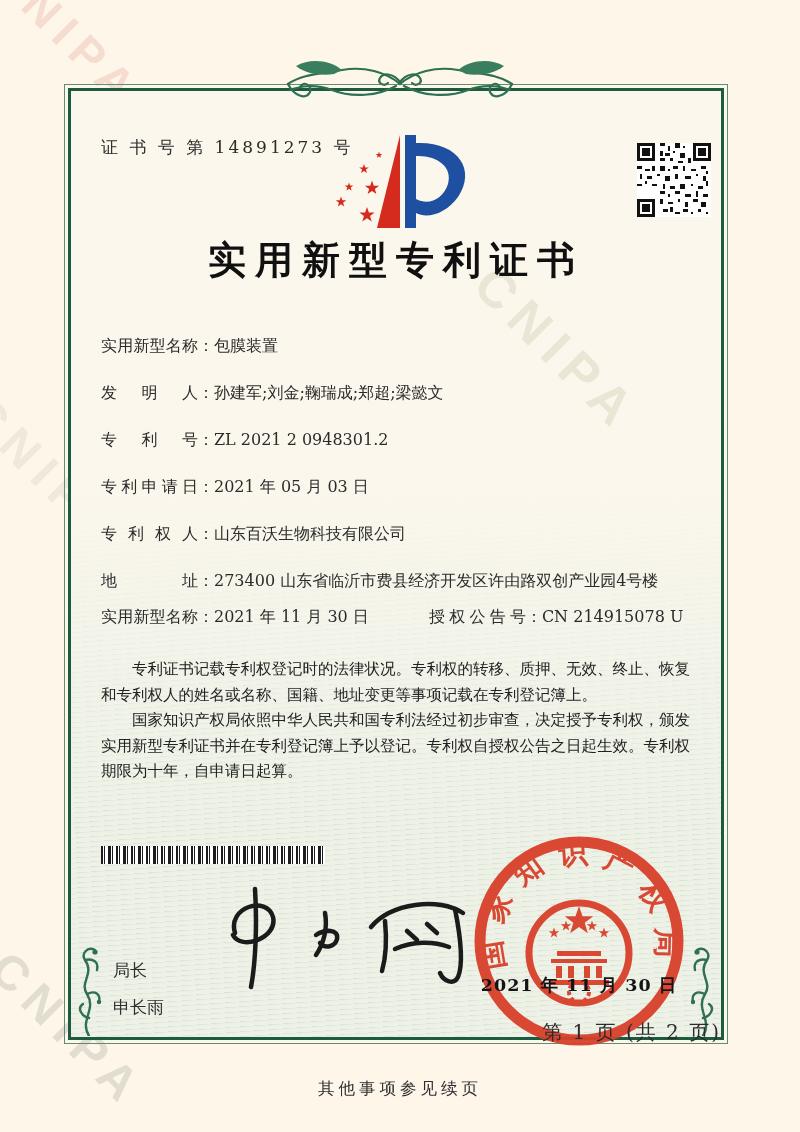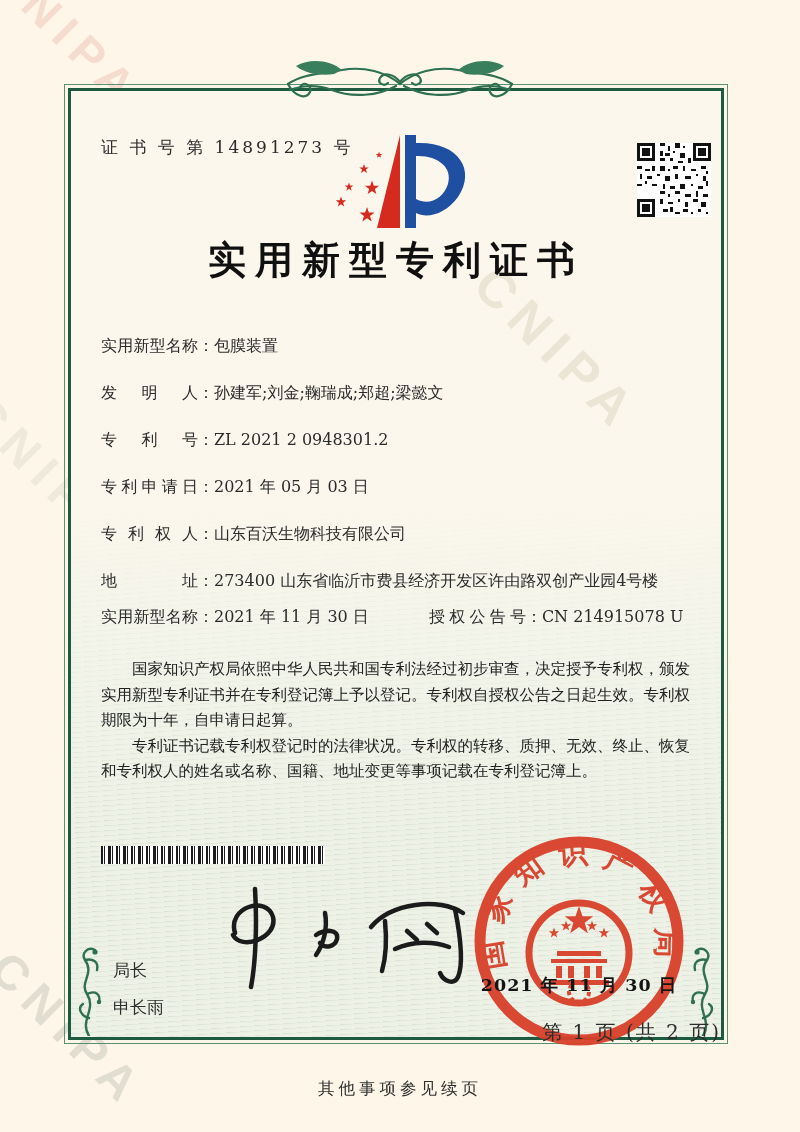--- a/index.html
+++ b/index.html
@@ -242,22 +242,22 @@
       </span>
       <span class="dfield second">
         <span class="flabel">授权公告号</span>
           <span class="fcolon">：</span>
         <span>CN 214915078 U</span>
       </span>
     </div>
   </div>
 
   <div class="paras">
+    <p>专利证书记载专利权登记时的法律状况。专利权的转移、质押、无效、终止、恢复和专利权人的姓名或名称、国籍、地址变更等事项记载在专利登记簿上。</p>
     <p>国家知识产权局依照中华人民共和国专利法经过初步审查，决定授予专利权，颁发实用新型专利证书并在专利登记簿上予以登记。专利权自授权公告之日起生效。专利权期限为十年，自申请日起算。</p>
-    <p>专利证书记载专利权登记时的法律状况。专利权的转移、质押、无效、终止、恢复和专利权人的姓名或名称、国籍、地址变更等事项记载在专利登记簿上。</p>
   </div>
 
   <div class="barcode"></div>
 
   <div class="signer">
     <div>局长</div>
     <div class="name">申长雨</div>
   </div>
 
   <svg class="sig" width="300" height="110" viewBox="0 0 300 110">

